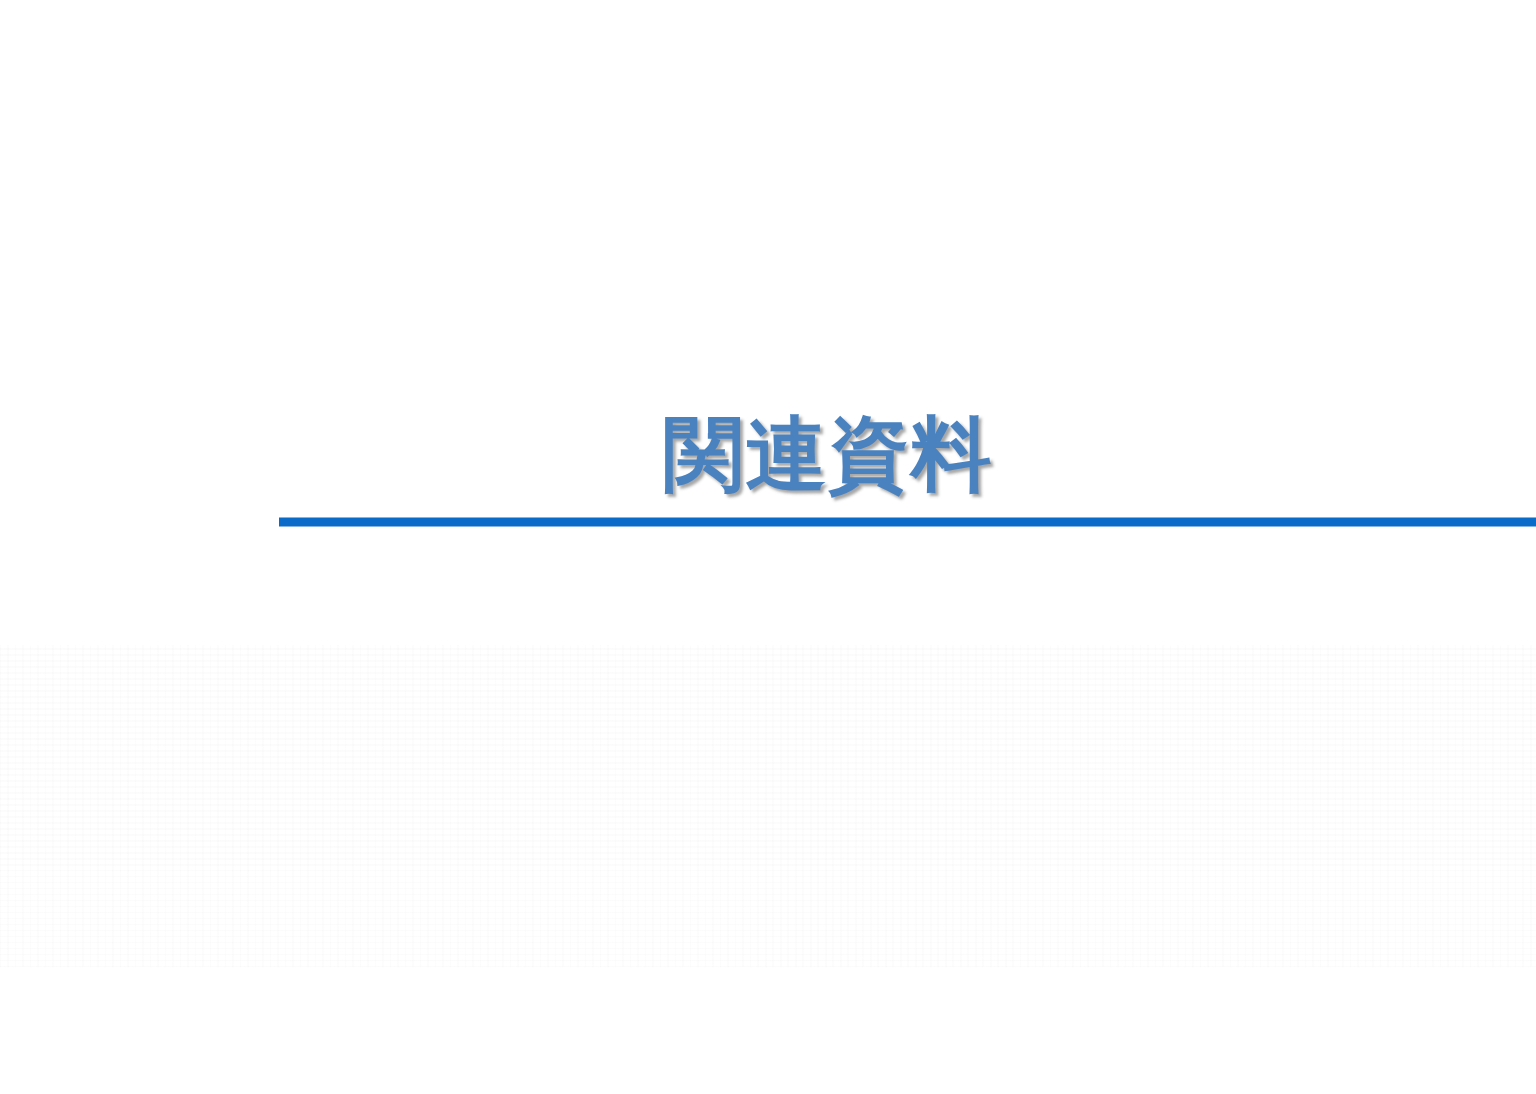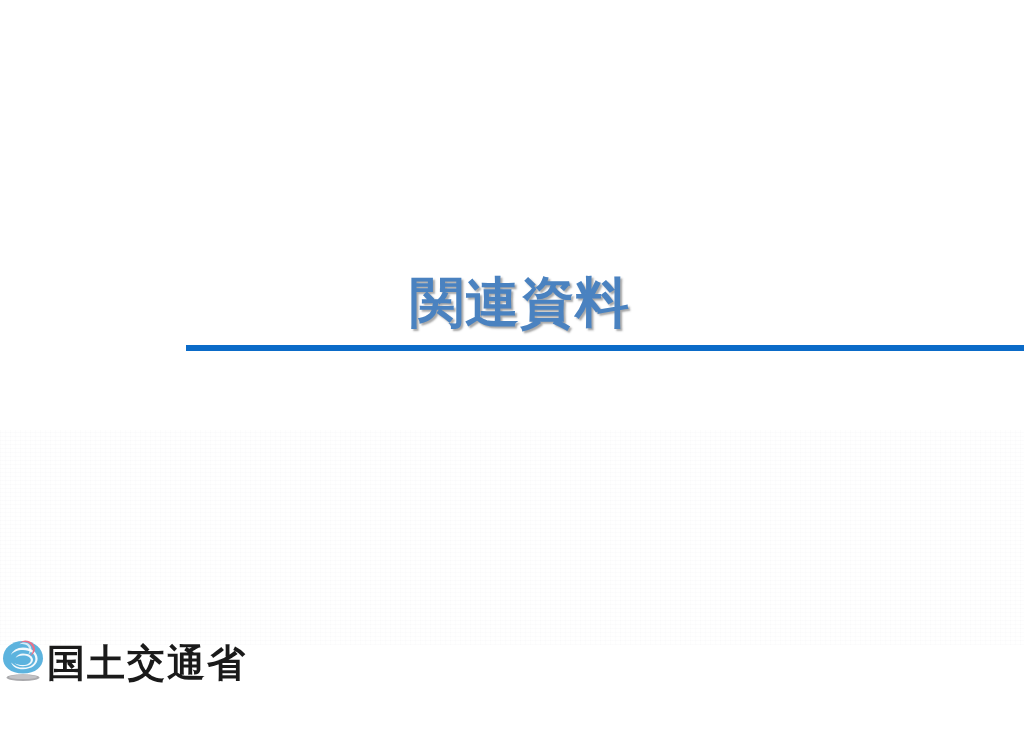--- a/index.html
+++ b/index.html
@@ -56,20 +56,21 @@
     width: 630px;
     text-align: right;
     font-family: "DejaVu Sans", "Liberation Sans", sans-serif;
     font-weight: bold;
     font-size: 54px;
     line-height: 62px;
     letter-spacing: 1px;
     color: #4a82c0;
     text-shadow: 2px 2px 2px rgba(60,60,60,0.45);
     white-space: nowrap;
+    padding-left: 32px;
   }
 
   
   .title-rule {
     position: absolute;
     left: 186px;
     top: 345px;
     width: 838px;
     height: 6px;
     background: #0b6bc8;
@@ -137,37 +138,15 @@
 <div class="slide">
 
   <div class="watermark-texture"></div>
 
   <div class="title-block">
     <div class="section-title">関連資料</div>
   </div>
 
   <div class="title-rule"></div>
 
-  <div class="footer-logo">
-
-    <div class="logo-emblem">
-      <svg width="42" height="44" viewBox="0 0 42 44" xmlns="http://www.w3.org/2000/svg">
-
-        <path d="M21 3 C32.5 3 41 10.6 41 20.4 C41 28.6 33.5 35.4 21 35.4 C8.5 35.4 1 28.6 1 20.4 C1 10.6 9.5 3 21 3 Z" fill="#5cb3de"></path>
-
-        <path d="M21 9.5 C30 9.5 35.6 14.6 35.6 20.8 C35.6 26.6 29.6 31.2 21 31.2 C14.8 31.2 10.4 28.4 9.2 24.4 C12.2 28 16.6 29.6 21.3 29.6 C28.6 29.6 33.4 25.6 33.4 20.9 C33.4 15.8 28.2 12 21 12 C15.4 12 11 14 8.8 17.2 C10.6 12.6 15.2 9.5 21 9.5 Z" fill="#ffffff" opacity="0.92"></path>
-
-        <path d="M21 15.5 C27.2 15.5 31 18.4 31 21.8 C31 25.6 26.6 28.2 21 28.2 C17 28.2 14 27 12.4 25 C14.6 26.4 17.6 27 20.9 27 C25.6 27 28.8 24.9 28.8 22 C28.8 19.2 25.6 17.4 21 17.4 C17.6 17.4 14.9 18.4 13.5 20 C15 17.2 17.8 15.5 21 15.5 Z" fill="#ffffff" opacity="0.9"></path>
-
-        <path d="M23.4 2.4 C28.8 2.4 33 6.2 33 10.8 C33 14.2 30.7 17.1 27.4 18.2 C29.6 16.7 30.9 14.4 30.9 11.8 C30.9 7.3 27.1 3.9 22.4 3.9 C20.6 3.9 18.9 4.4 17.6 5.2 C19.2 3.4 21.2 2.4 23.4 2.4 Z" fill="#e8708a"></path>
-
-        <path d="M22 4.6 C26.2 4.6 29.4 7.5 29.4 11.3 C29.4 13.6 28.1 15.6 26.1 16.8 C27 15.6 27.5 14.2 27.5 12.6 C27.5 8.8 24.3 6 20.2 6 C19.2 6 18.3 6.15 17.5 6.4 C18.7 5.25 20.3 4.6 22 4.6 Z" fill="#ffffff" opacity="0.75"></path>
-
-        <ellipse cx="21" cy="39.6" rx="16.5" ry="3.4" fill="#9a9a9e" opacity="0.85"></ellipse>
-        <ellipse cx="21" cy="38.9" rx="14" ry="2.1" fill="#c9c9cd" opacity="0.8"></ellipse>
-      </svg>
-    </div>
-
-    <div class="logo-jp-text">国土交通省</div>
-  </div>
 
 
 </div>
 
 </body></html>

